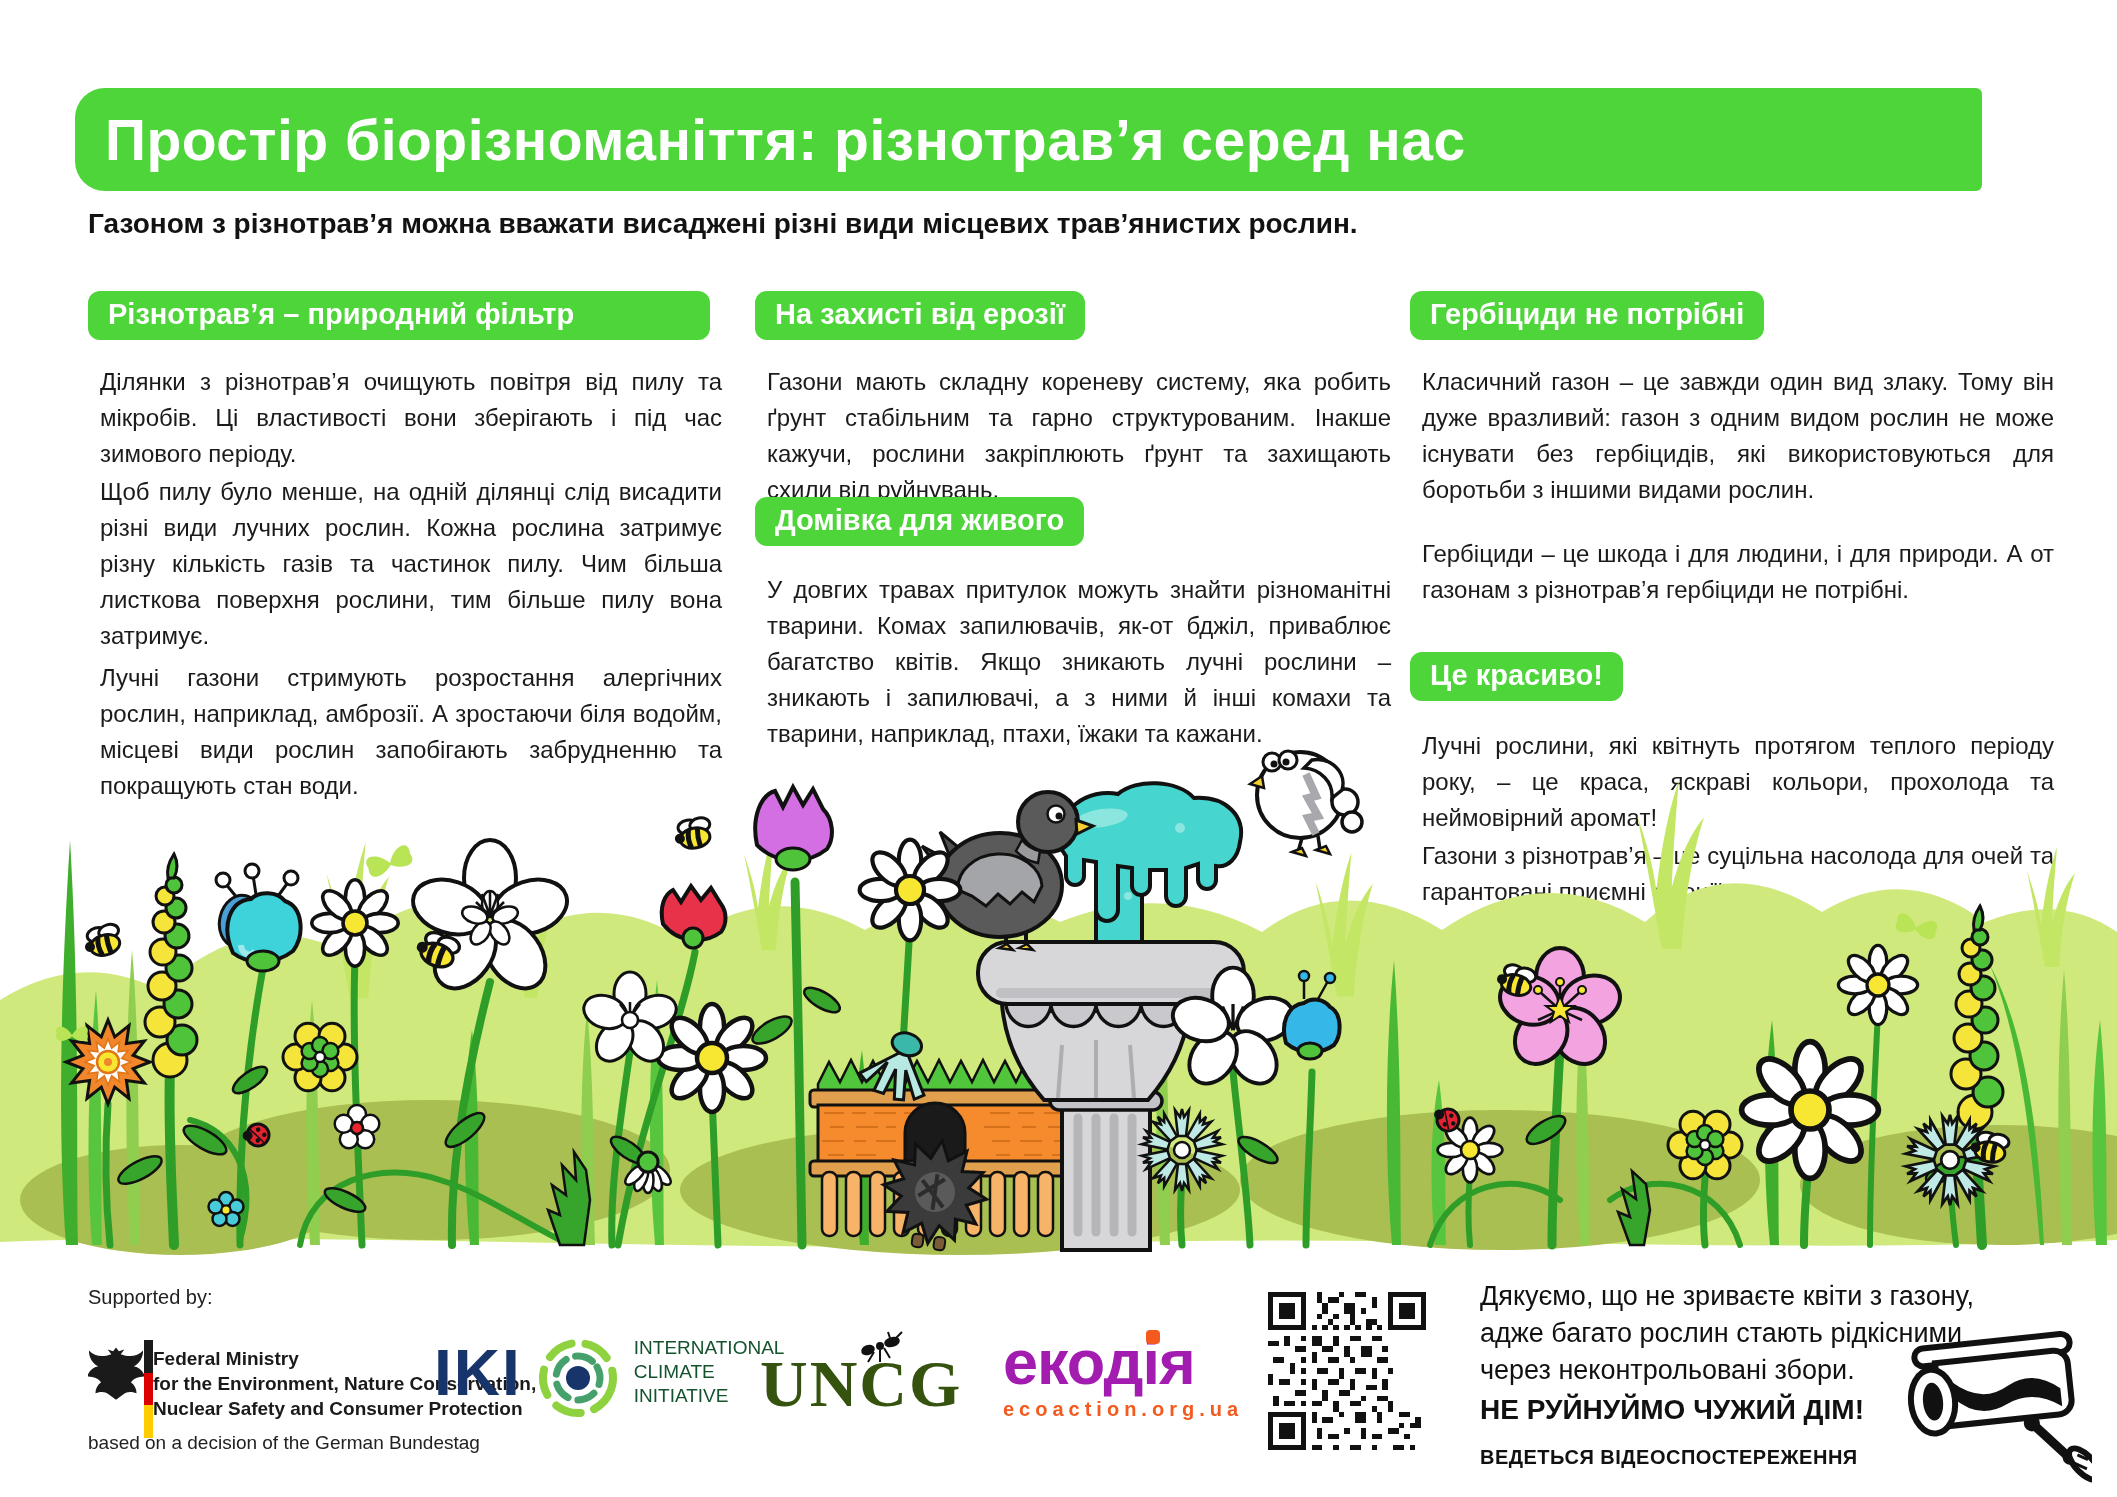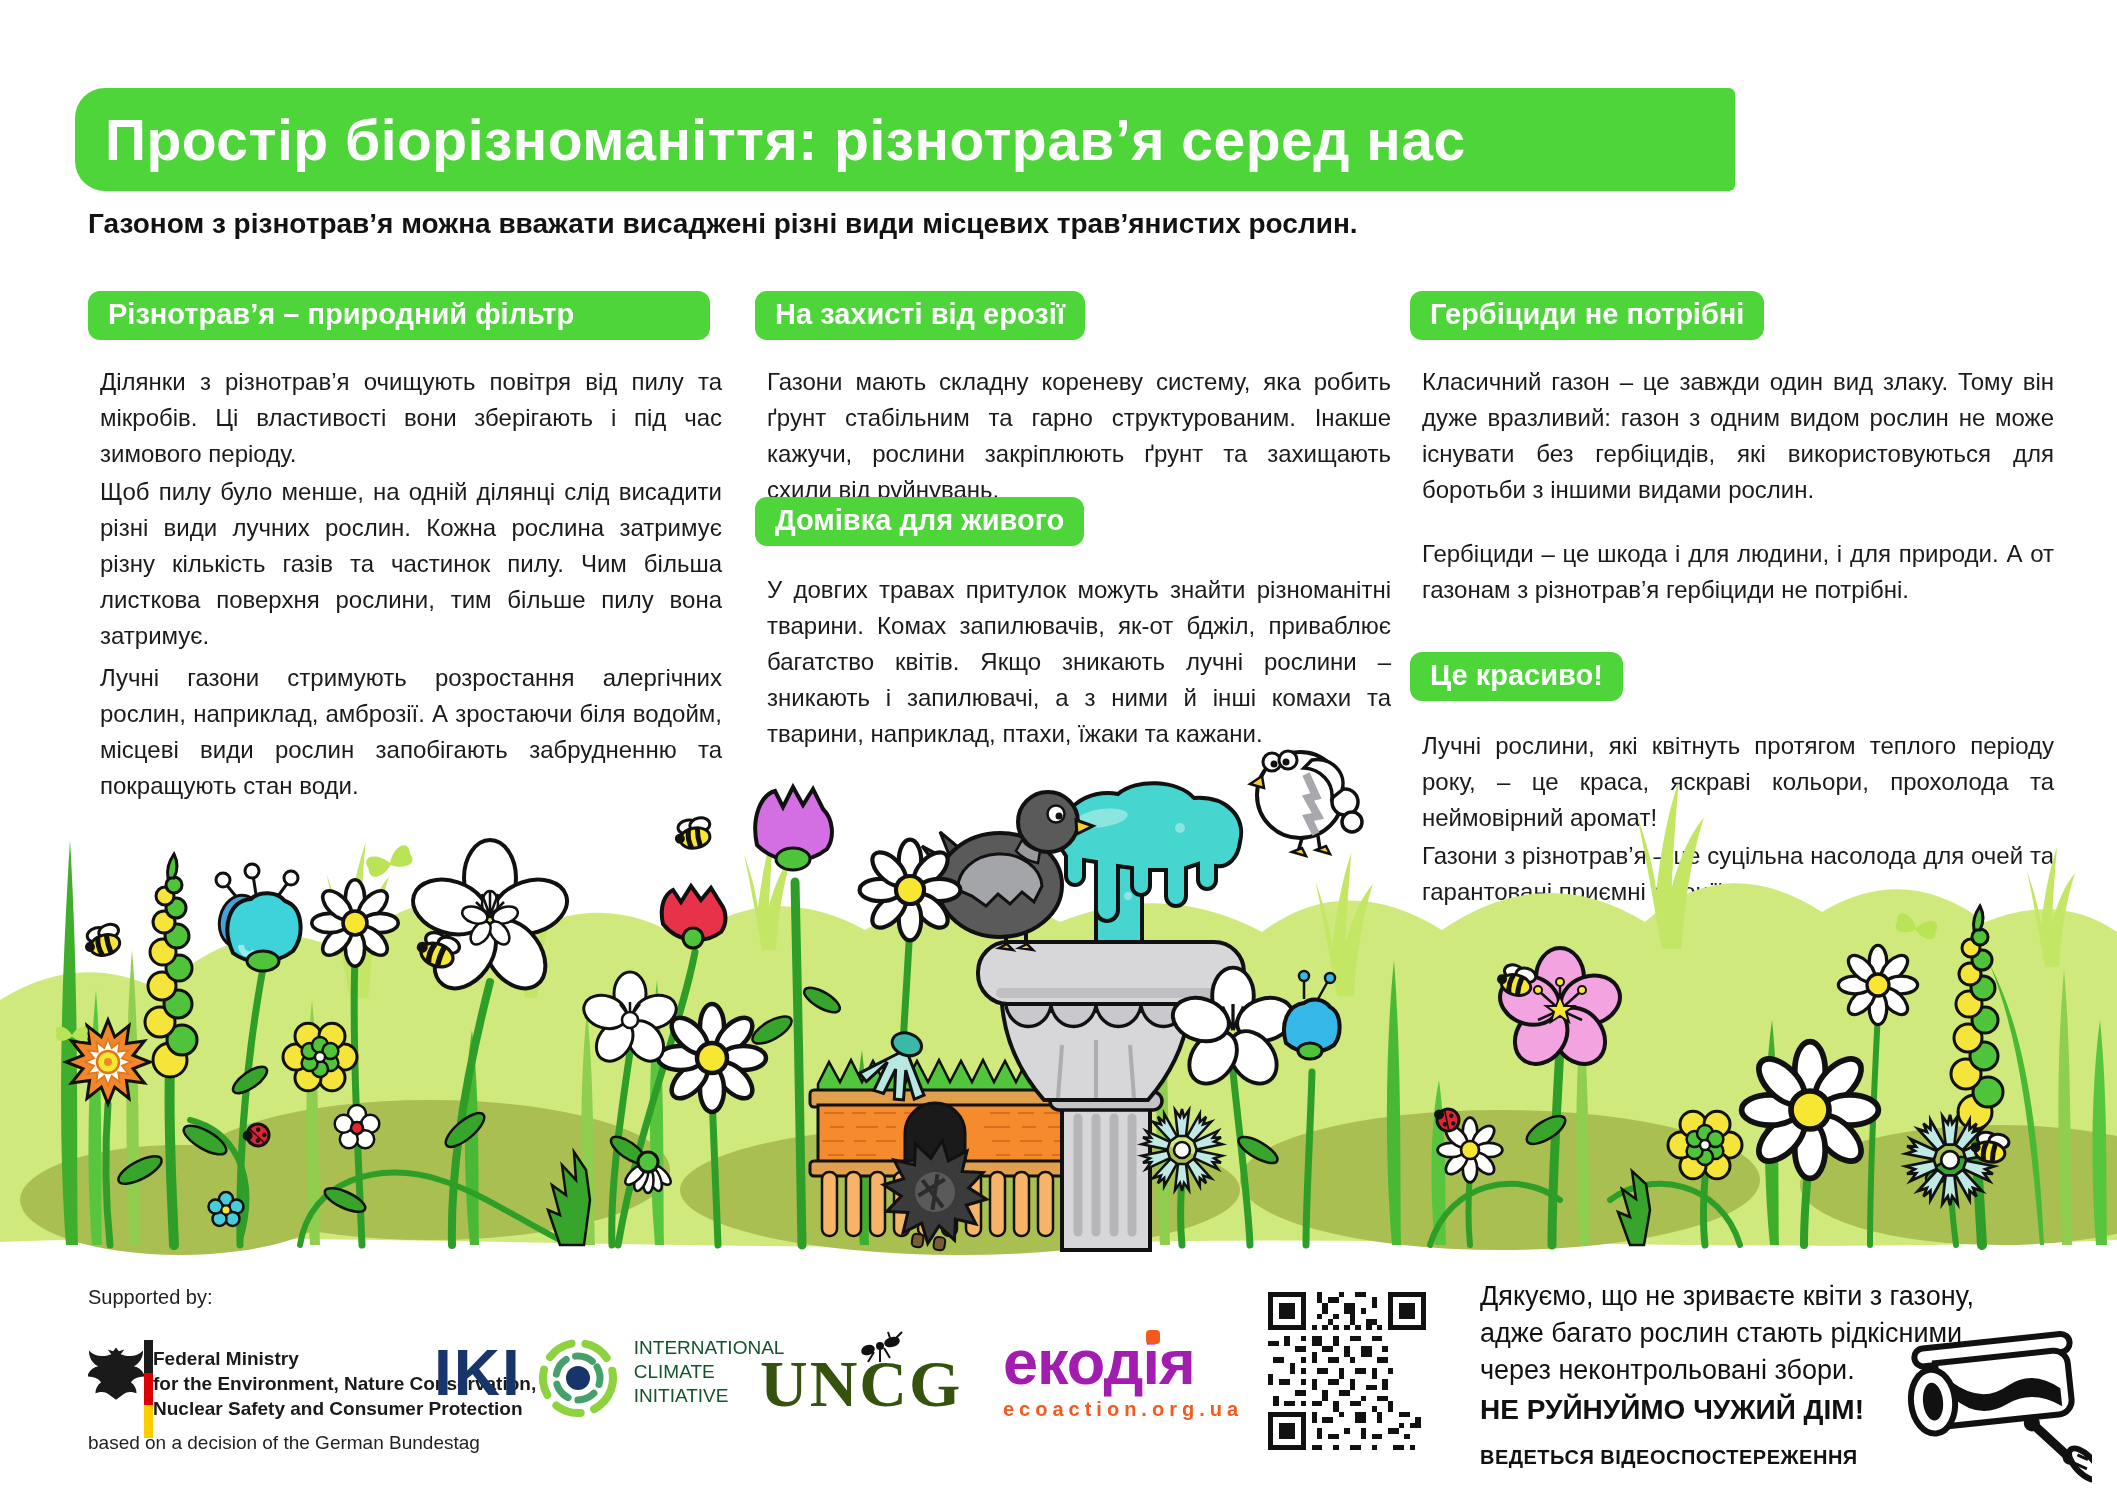--- a/index.html
+++ b/index.html
@@ -1,19 +1,19 @@
 <!DOCTYPE html>
 <html><head>
 <meta charset="utf-8">
 <style>
   html,body{margin:0;padding:0;background:#fff;}
   .page{position:relative;width:2117px;height:1497px;background:#fff;overflow:hidden;
         font-family:"Liberation Sans",sans-serif;}
   .abs{position:absolute;}
-  .title-banner{position:absolute;left:75px;top:88px;width:1660px;height:103px;background:#4ed53a;
+  .title-banner{position:absolute;left:75px;top:88px;width:1907px;height:103px;background:#4ed53a;
         border-radius:30px 6px 6px 30px;display:flex;align-items:center;padding-left:30px;box-sizing:border-box;}
   .title-banner span{color:#fff;font-size:57px;font-weight:bold;letter-spacing:.5px;}
   .subtitle{position:absolute;left:88px;top:208px;font-size:28px;font-weight:bold;color:#121212;}
   .sec-h{position:absolute;background:#4ed53a;color:#fff;font-weight:bold;font-size:29px;
         padding:7px 20px 9px;border-radius:12px;box-sizing:border-box;white-space:nowrap;}
   .para{position:absolute;font-size:24px;line-height:36px;color:#1b1b1b;text-align:justify;margin:12px;}
   .ft-small{position:absolute;font-size:20px;color:#222;}
   .ministry{position:absolute;left:88px;top:1340px;display:flex;align-items:flex-start;}
   .flagbar{width:9px;height:98px;display:flex;flex-direction:column;}
   .flagbar i{flex:1;}

